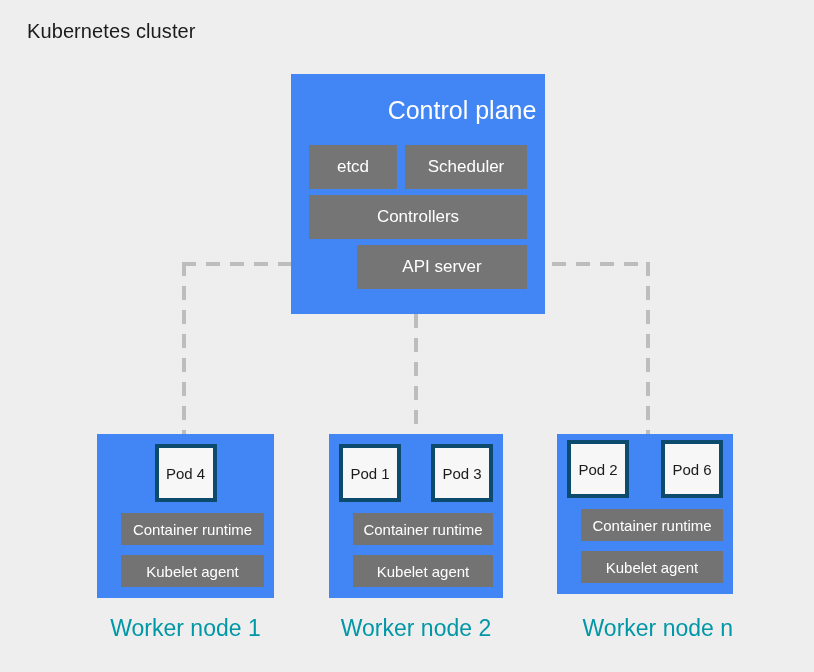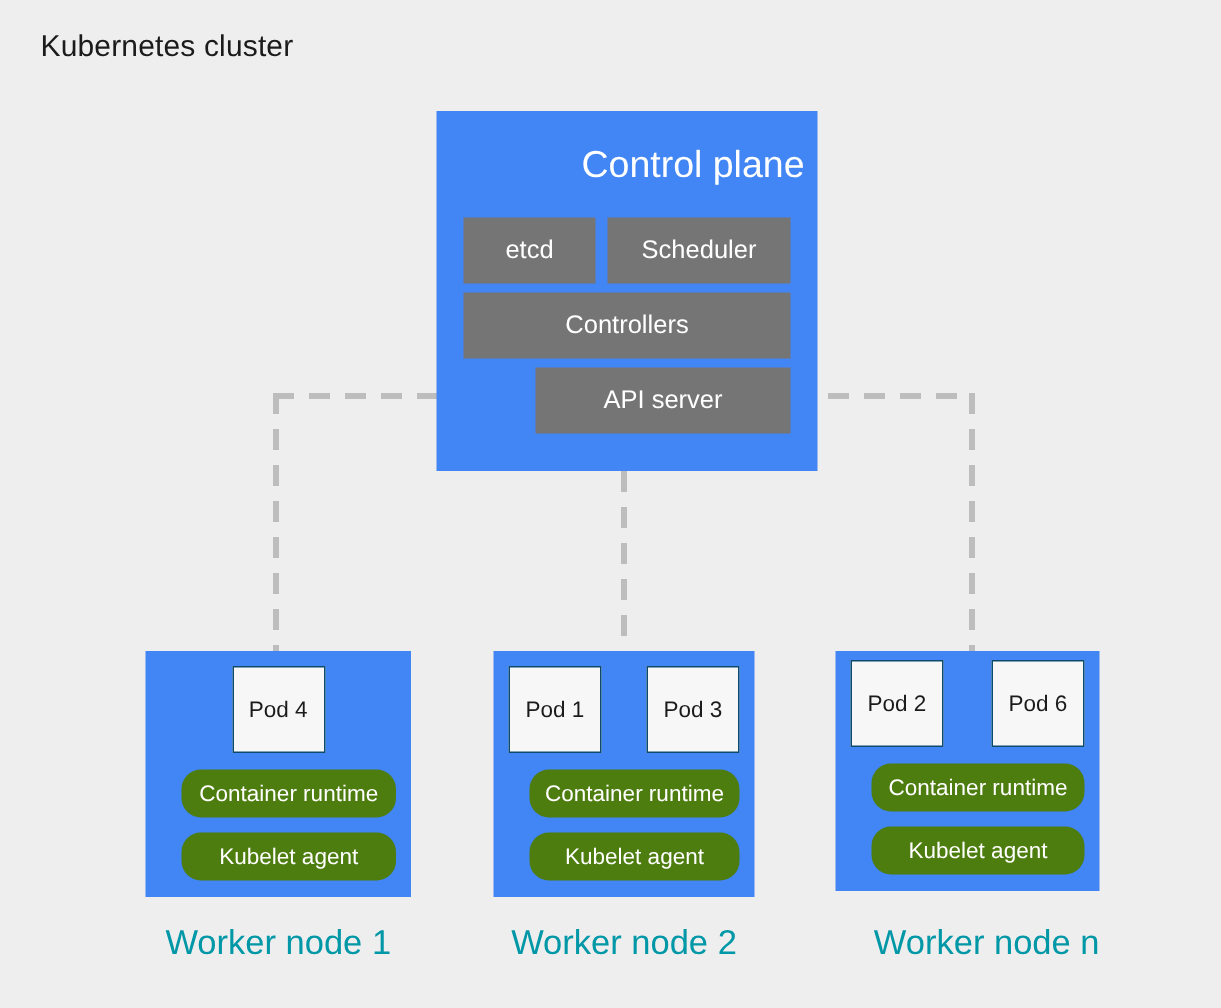--- a/index.html
+++ b/index.html
@@ -112,41 +112,40 @@
     top: 10px;
     height: 58px;
     display: flex;
   }
   .node-pods.pods-center { justify-content: center; }
   .node-pods.pods-split { justify-content: space-between; }
   .pod {
     width: 62px;
     height: 58px;
     background: #f7f7f7;
-    border: 1px solid #0c4a6e;
+    border: 4px solid #0c4a6e;
     box-sizing: border-box;
     display: flex;
     align-items: center;
     justify-content: center;
     font-size: 15px;
     color: #1b1b1b;
   }
   .node-bar {
     position: absolute;
     left: 24px;
     right: 10px;
     height: 32px;
-    background: #4d7c0f;
+    background: #737373;
     color: #ffffff;
     font-size: 15px;
     display: flex;
     align-items: center;
     justify-content: center;
     box-sizing: border-box;
-    border-radius: 13px;
   }
   .node-bar-runtime { bottom: 53px; }
   .node-bar-kubelet { bottom: 11px; }
 
   .node-label {
     position: absolute;
     text-align: center;
     color: #0097a7;
     font-size: 23px;
     white-space: nowrap;

